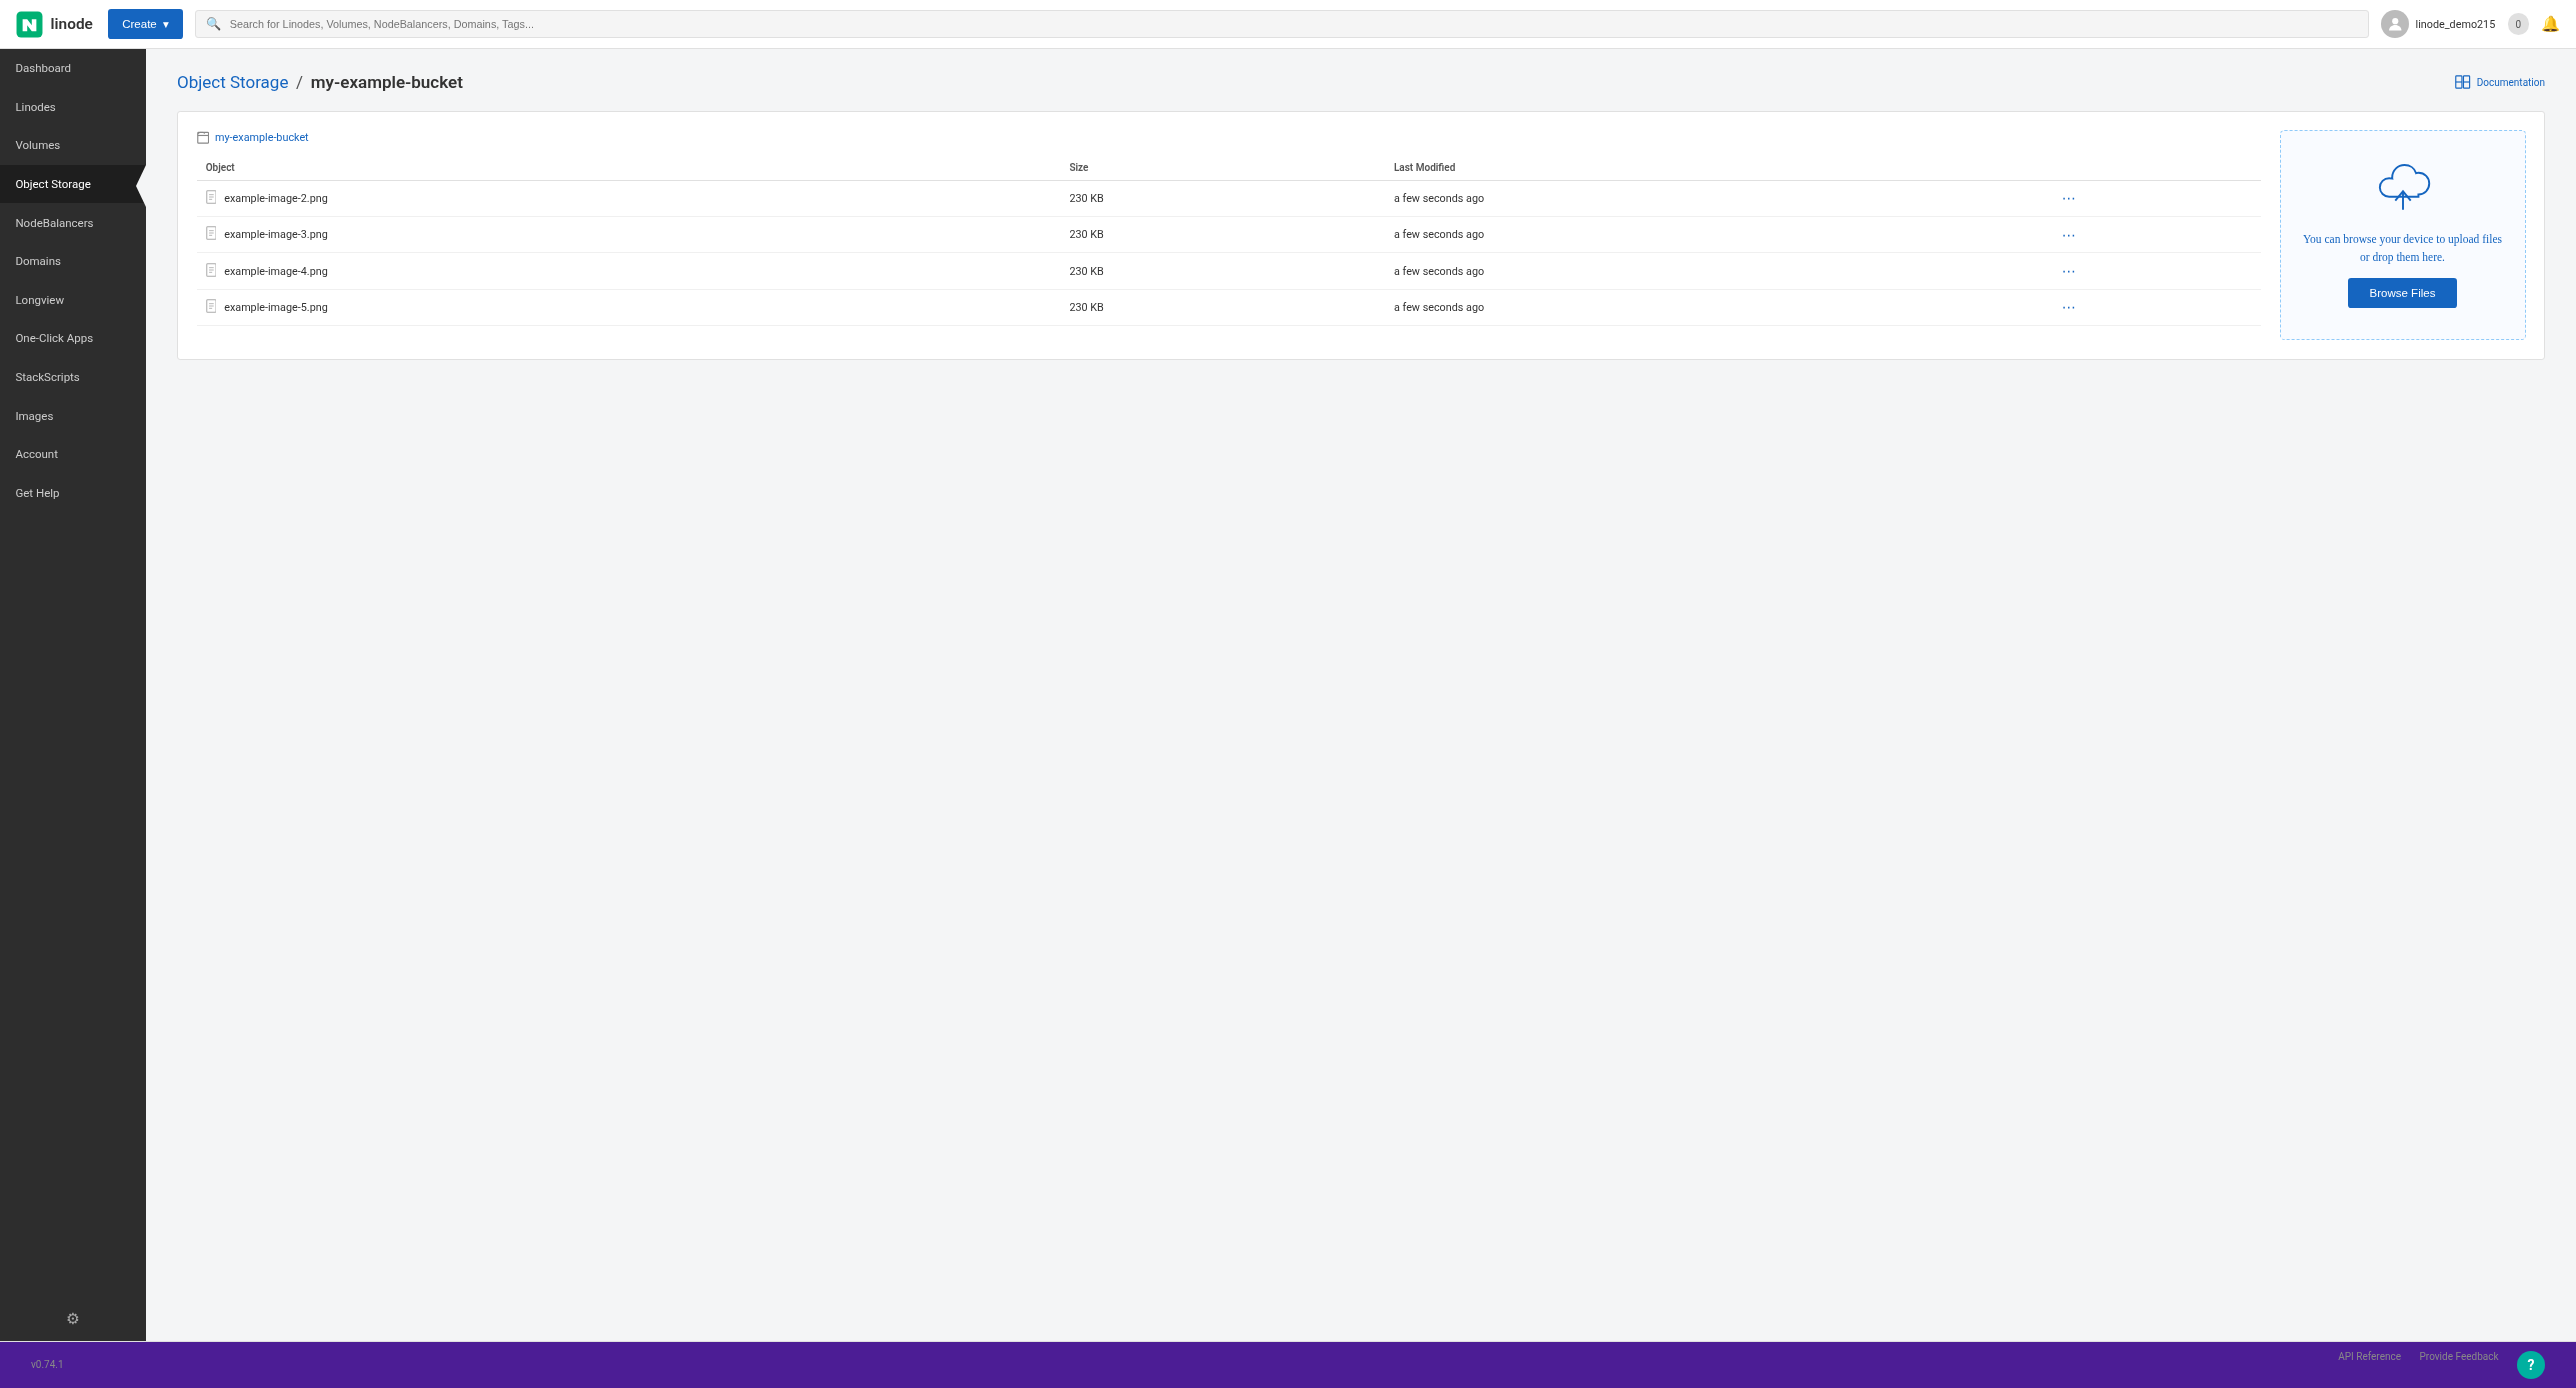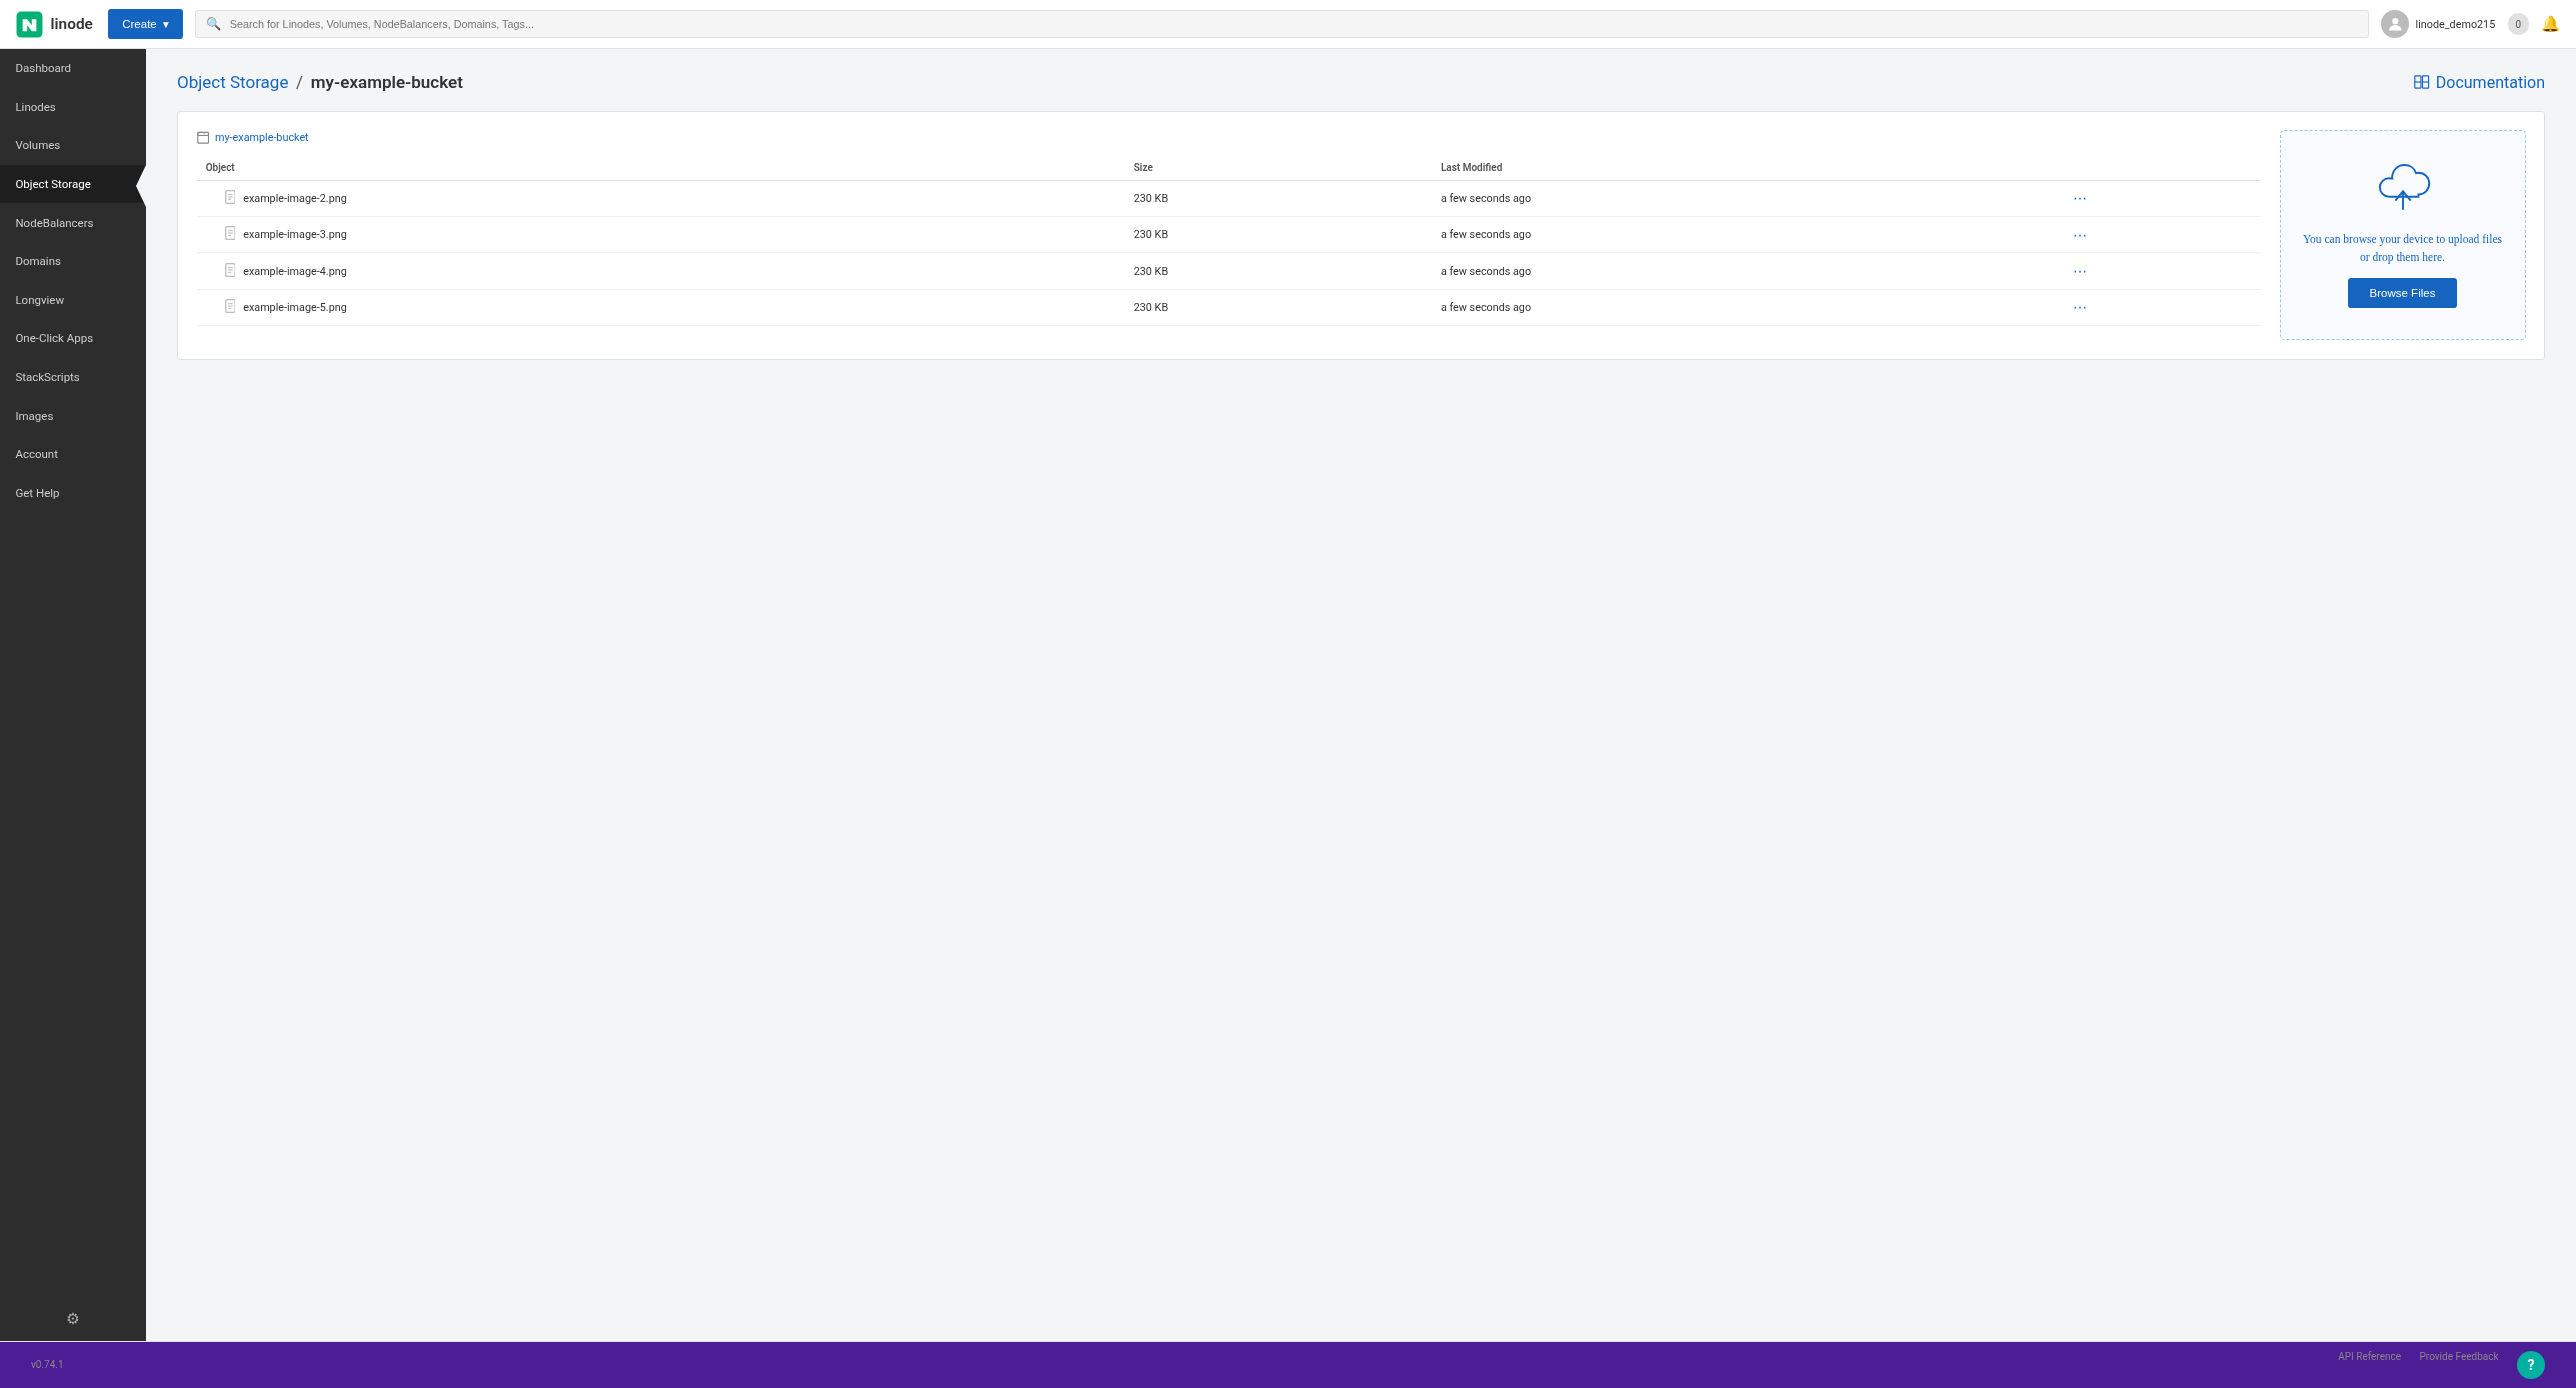--- a/index.html
+++ b/index.html
@@ -181,21 +181,21 @@
       text-decoration: none;
       cursor: pointer;
     }
     .breadcrumb-sep { color: #555; }
     .breadcrumb-current { color: #333; font-weight: 600; }
     .doc-link {
       display: flex;
       align-items: center;
       gap: 6.2px;
       color: #1565c0;
-      font-size: 16px;
+      font-size: 10px;
       cursor: pointer;
       text-decoration: none;
     }
 
     
     .content-area {
       background: #fff;
       border-radius: 3.1px;
       border: 0.8px solid #e0e0e0;
       padding: 18.5px;
@@ -233,21 +233,20 @@
     }
     tbody td {
       padding: 9.2px 9.2px;
       font-size: 10.8px;
       color: #333;
     }
     .file-name-cell {
       display: flex;
       align-items: center;
       gap: 7.7px;
-      margin-left: 19px;
     }
     .three-dots {
       color: #1565c0;
       font-size: 14px;
       cursor: pointer;
       letter-spacing: 1.5px;
     }
 
     
     .upload-area {

